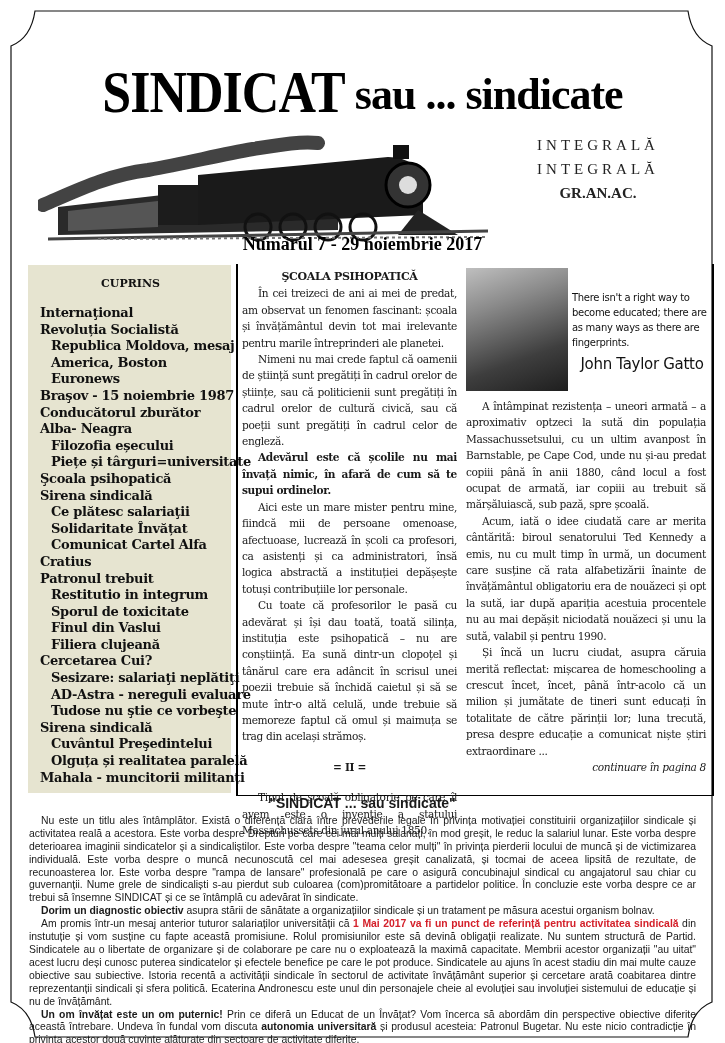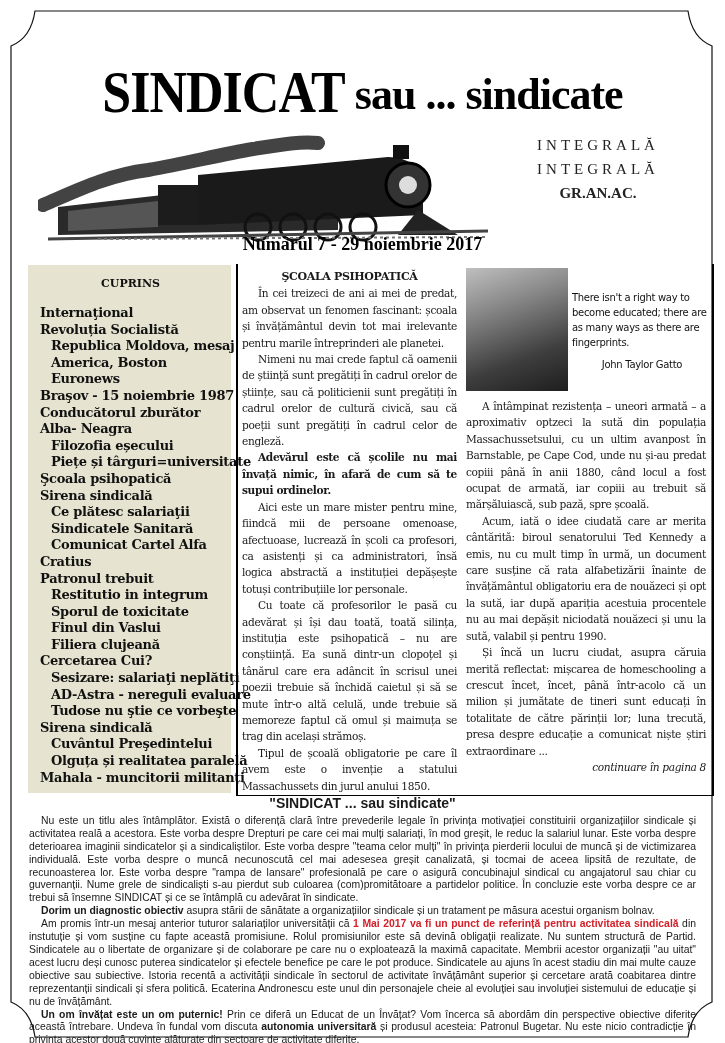--- a/index.html
+++ b/index.html
@@ -23,21 +23,21 @@
   .toc-item.sub { padding-left:11px; }
   .vline { position:absolute; background:#000; }
   .col { position:absolute; font-family:"DejaVu Serif", serif; font-size:10.6px; line-height:16.4px; text-align:justify; color:#1a1a1a; letter-spacing:-0.35px; }
   .col p { margin:0; text-indent:16px; }
   .col h3 { margin:0; text-align:center; font-size:11px; font-weight:bold; }
   .col .bold { font-weight:bold; }
   .col .center { text-align:center; text-indent:0; font-weight:bold; margin:14px 0; }
   .col .cont { text-align:right; font-style:italic; text-indent:0; }
   .photo { position:absolute; left:466px; top:268px; width:102px; height:123px; background:linear-gradient(160deg,#bfbfbf 0%,#8a8a8a 30%,#3e3e3e 70%,#1e1e1e 100%); }
   .quote { position:absolute; left:572px; top:290px; width:140px; font-family:"DejaVu Sans", sans-serif; font-size:10px; line-height:15px; color:#111; letter-spacing:-0.3px; }
-  .quote .author { text-align:center; margin-top:7px; font-size:10px; }
+  .quote .author { text-align:center; margin-top:7px; font-size:15px; }
   .bottom { position:absolute; left:29px; top:797px; width:667px; font-family:"Liberation Sans", sans-serif; font-size:10.4px; line-height:12.9px; text-align:justify; color:#1a1a1a; }
   .bottom .btitle { text-align:center; font-weight:bold; font-size:14px; margin-bottom:5px; }
   .bottom p { margin:0; text-indent:12px; }
   .bottom .red { color:#d4202a; font-weight:bold; }
 </style>
 </head>
 <body>
 
 <div class="frame">
   <svg width="703" height="1028" viewBox="0 0 703 1028">
@@ -84,21 +84,21 @@
       <div class="toc-item sub">America, Boston</div>
       <div class="toc-item sub">Euronews</div>
       <div class="toc-item">Braşov - 15 noiembrie 1987</div>
       <div class="toc-item">Conducătorul zburător</div>
       <div class="toc-item">Alba- Neagra</div>
       <div class="toc-item sub">Filozofia eșecului</div>
       <div class="toc-item sub">Piețe și târguri=universitate</div>
       <div class="toc-item">Şcoala psihopatică</div>
       <div class="toc-item">Sirena sindicală</div>
       <div class="toc-item sub">Ce plătesc salariaţii</div>
-      <div class="toc-item sub">Sindicatele Sanitară</div>
+      <div class="toc-item sub">Solidaritate Învățat</div>
       <div class="toc-item sub">Comunicat Cartel Alfa</div>
       <div class="toc-item">Cratius</div>
       <div class="toc-item">Patronul trebuit</div>
       <div class="toc-item sub">Restitutio in integrum</div>
       <div class="toc-item sub">Sporul de toxicitate</div>
       <div class="toc-item sub">Finul din Vaslui</div>
       <div class="toc-item sub">Filiera clujeană</div>
       <div class="toc-item">Cercetarea Cui?</div>
       <div class="toc-item sub">Sesizare: salariaţi neplătiţi</div>
       <div class="toc-item sub">AD-Astra - nereguli evaluare</div>
@@ -114,20 +114,21 @@
 <div class="vline" style="left:712px; top:264px; width:1.5px; height:532px;"></div>
 <div class="vline" style="left:236px; top:795px; width:477px; height:1px;"></div>
 
 <div class="col" style="left:242px; top:269px; width:215px;">
   <h3>ŞCOALA PSIHOPATICĂ</h3>
   <p>În cei treizeci de ani ai mei de predat, am observat un fenomen fascinant: școala și învățământul devin tot mai irelevante pentru marile întreprinderi ale planetei.</p>
   <p>Nimeni nu mai crede faptul că oamenii de știință sunt pregătiți în cadrul orelor de științe, sau că politicienii sunt pregătiți în cadrul orelor de cultură civică, sau că poeții sunt pregătiți în cadrul celor de engleză.</p>
   <p class="bold">Adevărul este că școlile nu mai învață nimic, în afară de cum să te supui ordinelor.</p>
   <p>Aici este un mare mister pentru mine, fiindcă mii de persoane omenoase, afectuoase, lucrează în școli ca profesori, ca asistenți și ca administratori, însă logica abstractă a instituției depășește totuși contribuțiile lor personale.</p>
   <p>Cu toate că profesorilor le pasă cu adevărat și își dau toată, toată silința, instituția este psihopatică – nu are conștiință. Ea sună dintr-un clopoțel și tânărul care era adâncit în scrisul unei poezii trebuie să închidă caietul și să se mute într-o altă celulă, unde trebuie să memoreze faptul că omul și maimuța se trag din același strămoș.</p>
+  <p class="center">= II =</p>
   <p>Tipul de școală obligatorie pe care îl avem este o invenție a statului Massachussets din jurul anului 1850.</p>
 </div>
 
 <div class="photo"></div>
 <div class="quote">
   <div>There isn't a right way to become educated; there are as many ways as there are fingerprints.</div>
   <div class="author">John Taylor Gatto</div>
 </div>
 
 <div class="col" style="left:466px; top:398px; width:240px;">

